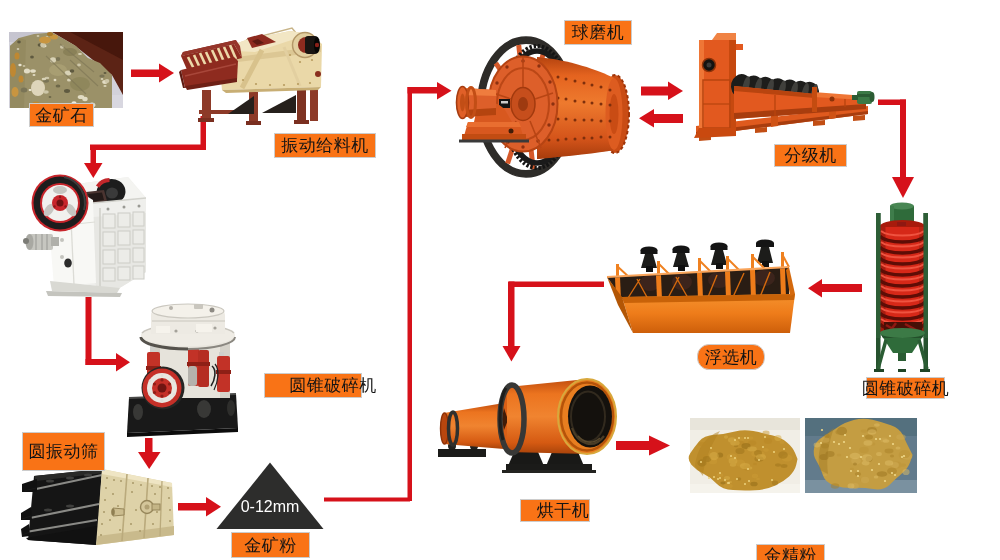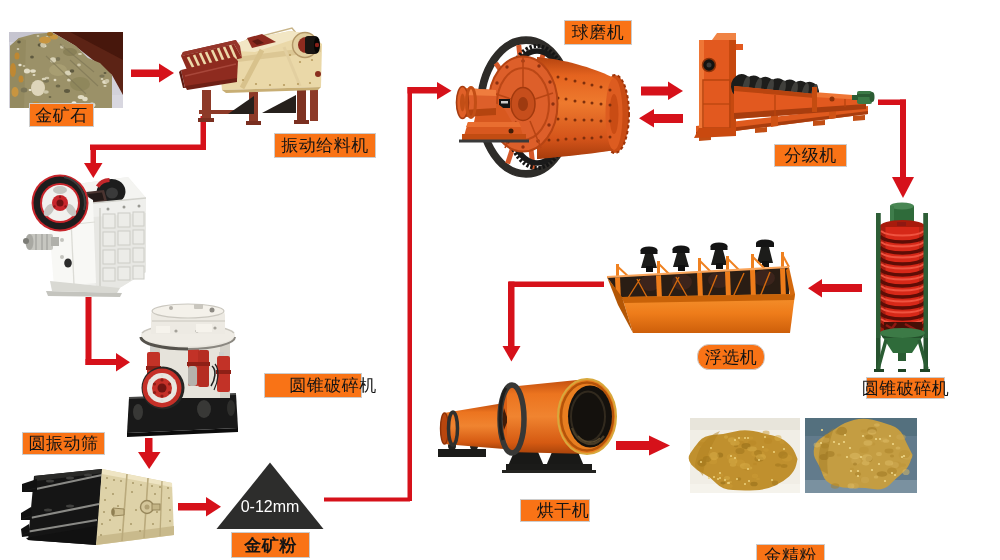--- a/index.html
+++ b/index.html
@@ -925,20 +925,20 @@
           <circle cx="858" cy="476" r="1.1"></circle>
           <circle cx="892" cy="473" r="1.1"></circle>
           <circle cx="858" cy="471" r="1.1"></circle>
         </g>
 </g>
 </svg>
 
 <div class="lb" style="left:29px;top:103px;width:65px;height:24px;">金矿石</div>
 <div class="lb" style="left:274px;top:133px;width:102px;height:25px;">振动给料机</div>
 <div class="lb" style="left:264px;top:373px;width:98px;height:25px;padding-left:40px;">圆锥破碎机</div>
-<div class="lb" style="left:22px;top:432px;width:83px;height:23px;">圆振动筛</div>
-<div class="lb" style="left:231px;top:532px;width:79px;height:26px;font-weight:bold;">金矿粉</div>
+<div class="lb" style="left:22px;top:432px;width:83px;height:39px;">圆振动筛</div>
+<div class="lb" style="left:231px;top:532px;width:79px;height:26px;">金矿粉</div>
 <div class="lb" style="left:564px;top:20px;width:68px;height:25px;">球磨机</div>
 <div class="lb" style="left:774px;top:144px;width:73px;height:23px;">分级机</div>
 <div class="lb" style="left:866px;top:377px;width:79px;height:22px;">圆锥破碎机</div>
 <div class="lb" style="left:697px;top:344px;width:68px;height:26px;border-radius:12px;">浮选机</div>
 <div class="lb" style="left:520px;top:499px;width:70px;height:23px;padding-left:16px;">烘干机</div>
 <div class="lb" style="left:756px;top:504px;width:69px;height:22px;margin-top:40px;">金精粉</div>
 </div>
 </body></html>

